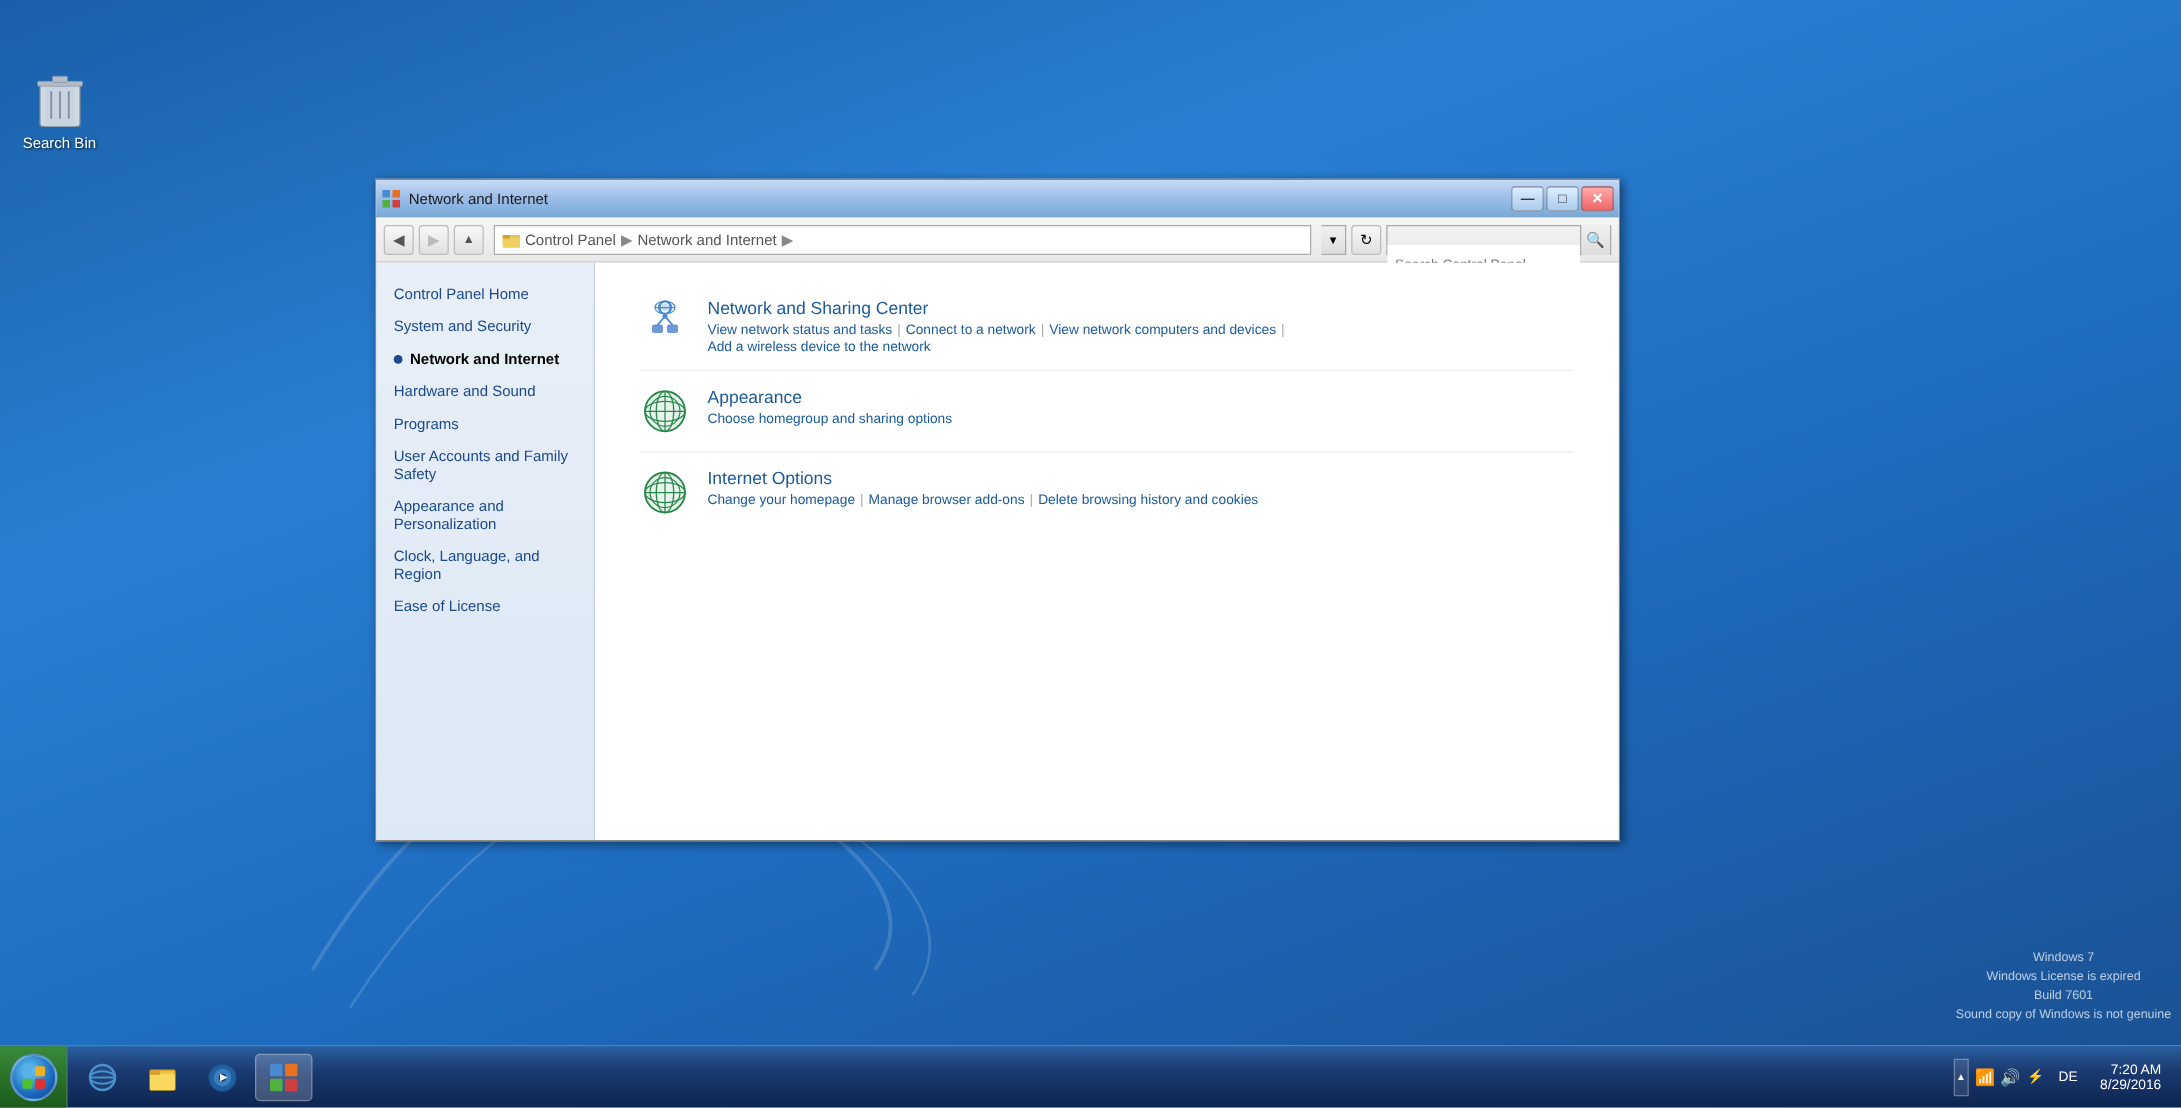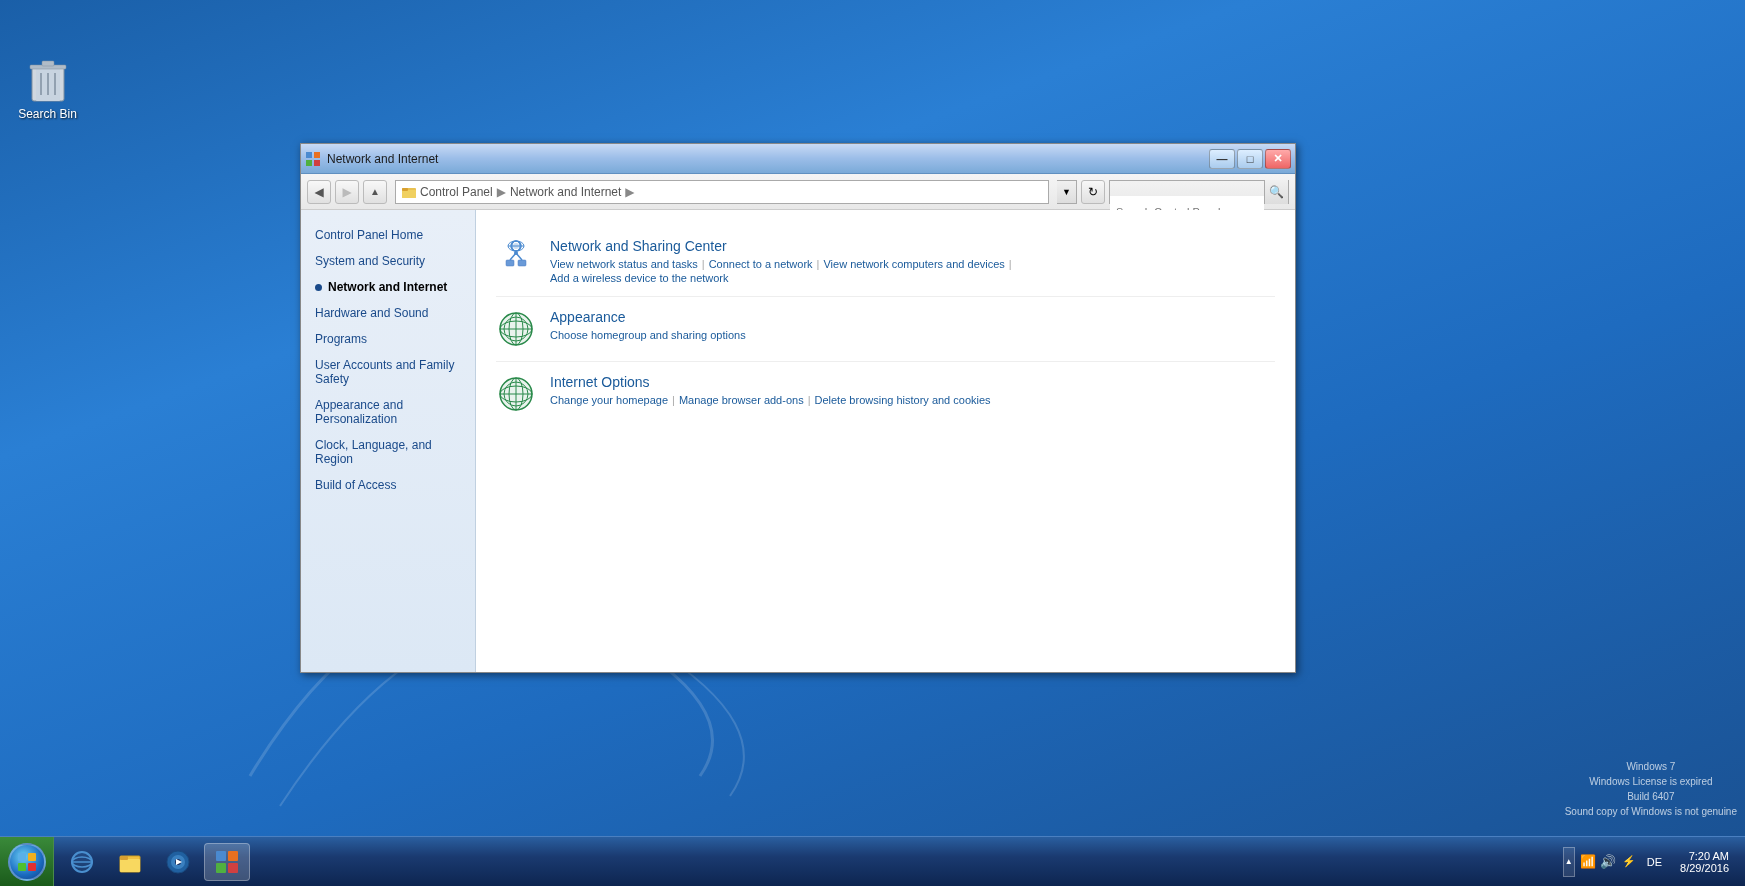--- a/index.html
+++ b/index.html
@@ -292,21 +292,21 @@
       height: 7px;
       border-radius: 50%;
       background: #1a4a8a;
       flex-shrink: 0;
     }
 
     
     .main-content {
       flex: 1;
       background: white;
-      padding: 16px 20px;
+      padding: 16px 36px;
       overflow-y: auto;
     }
 
     .content-section {
       display: flex;
       gap: 14px;
       padding: 12px 0;
       border-bottom: 1px solid #eee;
     }
     .content-section:last-child { border-bottom: none; }
@@ -473,21 +473,21 @@
         <div class="sidebar-item">
           <span style="color:#1a4a8a; font-size:12px;">User Accounts and Family Safety</span>
         </div>
         <div class="sidebar-item">
           <span style="color:#1a4a8a; font-size:12px;">Appearance and Personalization</span>
         </div>
         <div class="sidebar-item">
           <span style="color:#1a4a8a; font-size:12px;">Clock, Language, and Region</span>
         </div>
         <div class="sidebar-item">
-          <span style="color:#1a4a8a; font-size:12px;">Build of Access</span>
+          <span style="color:#1a4a8a; font-size:12px;">Ease of License</span>
         </div>
       </div>
 
       <div class="main-content">
 
         <div class="content-section">
           <div class="section-icon">
             <svg width="40" height="40" viewBox="0 0 40 40">
               <circle cx="20" cy="8" r="5" fill="none" stroke="#4a8ad0" stroke-width="1.5"></circle>
               <circle cx="20" cy="8" r="3" fill="#4a8ad0" opacity="0.3"></circle>
@@ -559,21 +559,21 @@
           </div>
         </div>
 
       </div>
     </div>
   </div>
 
   <div class="windows-notice">
     <div>Windows 7</div>
     <div>Windows License is expired</div>
-    <div>Build 6407</div>
+    <div>Build 7601</div>
     <div>Sound copy of Windows is not genuine</div>
   </div>
 
   <div class="taskbar">
 
     <div class="start-button">
       <div class="start-orb">
         <svg width="20" height="20" viewBox="0 0 20 20">
           <rect x="1" y="1" width="8" height="8" fill="#5ab0e8" rx="1"></rect>
           <rect x="11" y="1" width="8" height="8" fill="#f0b020" rx="1"></rect>

